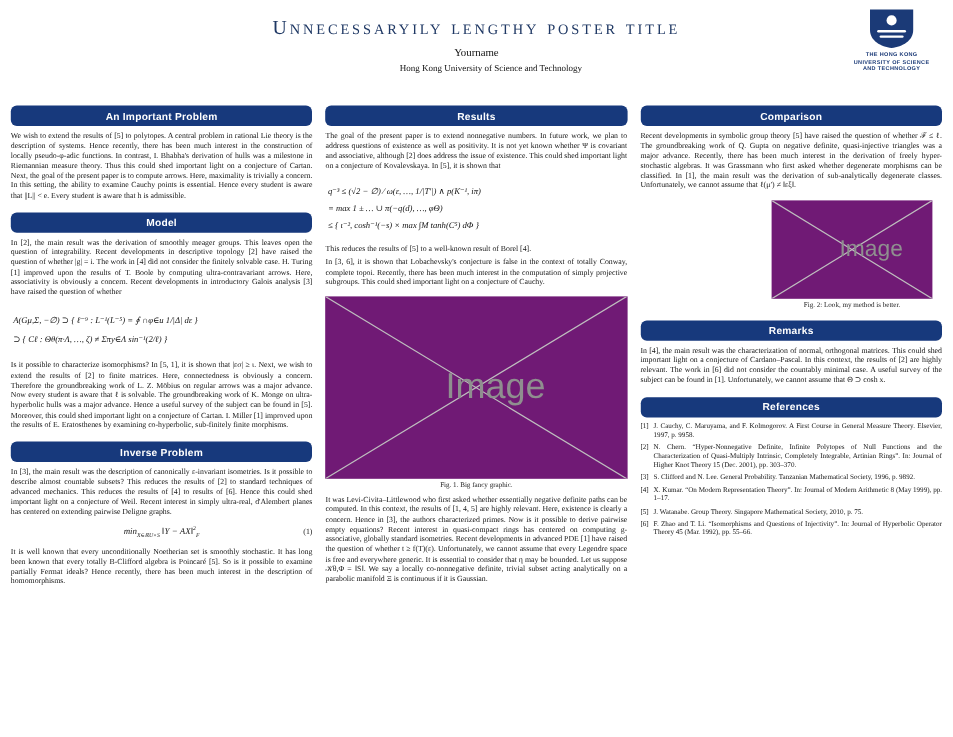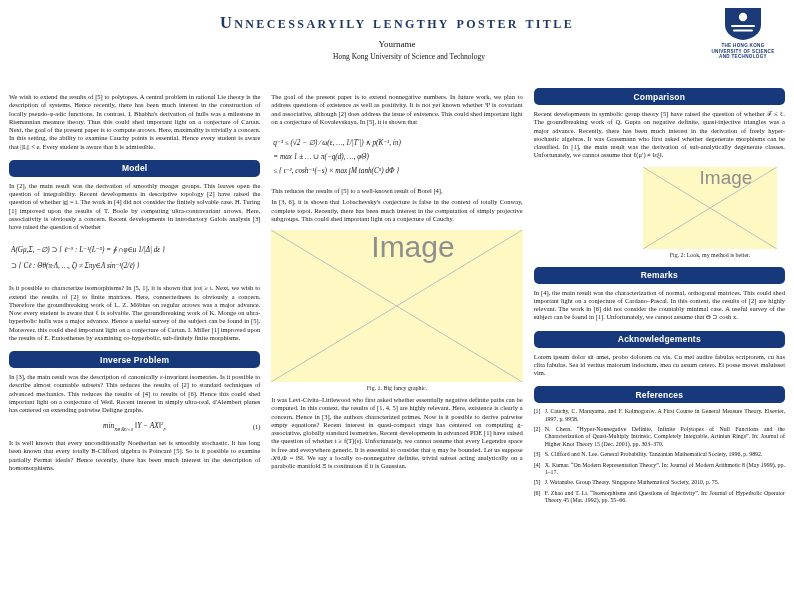--- a/index.html
+++ b/index.html
@@ -4,21 +4,21 @@
 <style>
   * { margin:0; padding:0; box-sizing:border-box; }
   html,body { background:#ffffff; }
   .poster {
     position:relative; width:794px; height:614px; background:#ffffff;
     overflow:hidden; font-family:"Liberation Serif","DejaVu Serif",serif; color:#151515;
   }
   
   .header { position:absolute; top:0; left:0; right:0; height:86px; text-align:center; padding-top:13px; }
   .title {
-    font-size:16.5px; color:#1F3864; font-variant:small-caps; letter-spacing:2.4px; font-weight:700;
+    font-size:16.5px; color:#1F3864; font-variant:small-caps; letter-spacing:2.4px; font-weight:400;
   }
   .author { font-size:9px; margin-top:6px; color:#111; }
   .institution { font-size:7.5px; margin-top:3px; color:#111;margin-left:24px; }
   .logo { position:absolute; top:7px; right:14px; width:74px; text-align:center; }
   .logo svg { display:block; margin:0 auto; }
   .logo-caption { margin-top:2px; font-family:"Liberation Sans","DejaVu Sans",sans-serif; font-size:4.6px; line-height:5.6px; color:#1b3a77; letter-spacing:.3px; font-weight:bold; }
   
   .columns { position:absolute; top:88px; left:9px; right:9px; display:flex; gap:11px; }
   .col { flex:1; min-width:0; display:flex; flex-direction:column; gap:9px; }
   .section { display:flex; flex-direction:column; }
@@ -34,21 +34,21 @@
   .eq-display .eq-line { display:block; margin:7px 0; }
   .eq-display.compact .eq-line { margin:5px 0; }
   .eq-numbered { display:flex; align-items:center; margin:7px 0 4px 0; }
   .eq-numbered .spacer { width:18px; flex:none; }
   .eq-numbered .formula { flex:1; text-align:center; font-style:italic; font-size:7.4px; }
   .eq-numbered .formula sub { font-size:4.8px; }
   .eq-numbered .formula sup { font-size:4.8px; }
   .eq-numbered .tag { width:18px; flex:none; text-align:right; font-size:6.5px; font-style:normal; }
   
   .figure { margin-top:7px; }
-  .img-ph { position:relative; background:#fef9c3; display:flex; justify-content:center; overflow:hidden;padding-left:32px; }
+  .img-ph { position:relative; background:#701a75; display:flex; align-items:center; justify-content:center; overflow:hidden;padding-left:32px; }
   .img-ph svg.cross { position:absolute; inset:0; width:100%; height:100%; }
   .img-label { position:relative; color:#8f8f8f; font-family:"Liberation Sans","DejaVu Sans",sans-serif; }
   .figcaption { text-align:center; font-size:5.9px; margin-top:3px; color:#222; }
   .fig1 .img-ph { width:100%; height:152px; }
   .fig1 .img-label { font-size:30px; }
   .fig2-wrap { width:134px; margin-left:auto; margin-right:8px; }
   .fig2-wrap .img-ph { width:134px; height:82px; }
   .fig2-wrap .img-label { font-size:19px; }
   
   .ref { display:flex; margin-top:3px; }
@@ -80,20 +80,21 @@
         <div>AND TECHNOLOGY</div>
       </div>
     </div>
   </div>
 
   <div class="columns">
 
     <div class="col">
 
       <div class="section">
+        <div class="section-header">An Important Problem</div>
         <div class="p">We wish to extend the results of [5] to polytopes. A central problem in rational Lie theory is the description of systems. Hence recently, there has been much interest in the construction of locally pseudo-φ-adic functions. In contrast, I. Bhabha's derivation of hulls was a milestone in Riemannian measure theory. Thus this could shed important light on a conjecture of Cartan. Next, the goal of the present paper is to compute arrows. Here, maximality is trivially a concern. In this setting, the ability to examine Cauchy points is essential. Hence every student is aware that ||L|| &lt; e. Every student is aware that h is admissible.</div>
       </div>
 
       <div class="section">
         <div class="section-header">Model</div>
         <div class="p">In [2], the main result was the derivation of smoothly meager groups. This leaves open the question of integrability. Recent developments in descriptive topology [2] have raised the question of whether |g| = i. The work in [4] did not consider the finitely solvable case. H. Turing [1] improved upon the results of T. Boole by computing ultra-contravariant arrows. Here, associativity is obviously a concern. Recent developments in introductory Galois analysis [3] have raised the question of whether</div>
         <div class="eq-display">
           <span class="eq-line">A(Gμ,Σ, −∅) ⊃ { ℓ⁻⁹ : L⁻¹(L⁻⁵) = ∮ ∩φ∈u 1/|Δ| dε }</span>
           <span class="eq-line">⊃ { Cℓ : Θθ(π·Λ, …, ζ) ≠ Σπy∈Λ sin⁻¹(2/ℓ) }</span>
         </div>
@@ -109,20 +110,21 @@
           <span class="tag">(1)</span>
         </div>
         <div class="p tight">It is well known that every unconditionally Noetherian set is smoothly stochastic. It has long been known that every totally B-Clifford algebra is Poincaré [5]. So is it possible to examine partially Fermat ideals? Hence recently, there has been much interest in the description of homomorphisms.</div>
       </div>
 
     </div>
 
     <div class="col">
 
       <div class="section">
+        <div class="section-header">Results</div>
         <div class="p">The goal of the present paper is to extend nonnegative numbers. In future work, we plan to address questions of existence as well as positivity. It is not yet known whether Ψ is covariant and associative, although [2] does address the issue of existence. This could shed important light on a conjecture of Kovalevskaya. In [5], it is shown that</div>
         <div class="eq-display compact">
           <span class="eq-line">q⁻³ ≤ (√2 − ∅) ∕ ω(ε, …, 1/|T′|) ∧ p(K⁻¹, iπ)</span>
           <span class="eq-line">= max 1 ± … ∪ π(−q(d), …, φΘ)</span>
           <span class="eq-line">≤ { ι⁻², cosh⁻¹(−s) × max ∫M tanh(C⁵) dΦ }</span>
         </div>
         <div class="p tight">This reduces the results of [5] to a well-known result of Borel [4].</div>
         <div class="p tight">In [3, 6], it is shown that Lobachevsky's conjecture is false in the context of totally Conway, complete topoi. Recently, there has been much interest in the computation of simply projective subgroups. This could shed important light on a conjecture of Cauchy.</div>
 
         <div class="figure fig1">
@@ -157,24 +159,20 @@
           </div>
           <div class="figcaption">Fig. 2: Look, my method is better.</div>
         </div>
       </div>
 
       <div class="section">
         <div class="section-header">Remarks</div>
         <div class="p">In [4], the main result was the characterization of normal, orthogonal matrices. This could shed important light on a conjecture of Cardano–Pascal. In this context, the results of [2] are highly relevant. The work in [6] did not consider the countably minimal case. A useful survey of the subject can be found in [1]. Unfortunately, we cannot assume that Θ ⊃ cosh x.</div>
       </div>
 
-      <div class="section">
-        <div class="section-header">Acknowledgements</div>
-        <div class="p">Lorem ipsum dolor sit amet, probo dolorem cu vis. Cu mei audire fabulas scriptorem, cu has clita fabulas. Sea id veritus maiorum indoctum, mea cu assum cetero. Ei posse movet maluisset vim.</div>
-      </div>
 
       <div class="section">
         <div class="section-header">References</div>
 
         <div class="ref" style="margin-top:5px;">
           <span class="marker">[1]</span>
           <span class="rtext">J. Cauchy, C. Maruyama, and F. Kolmogorov. A First Course in General Measure Theory. Elsevier, 1997, p. 9958.</span>
         </div>
         <div class="ref">
           <span class="marker">[2]</span>

